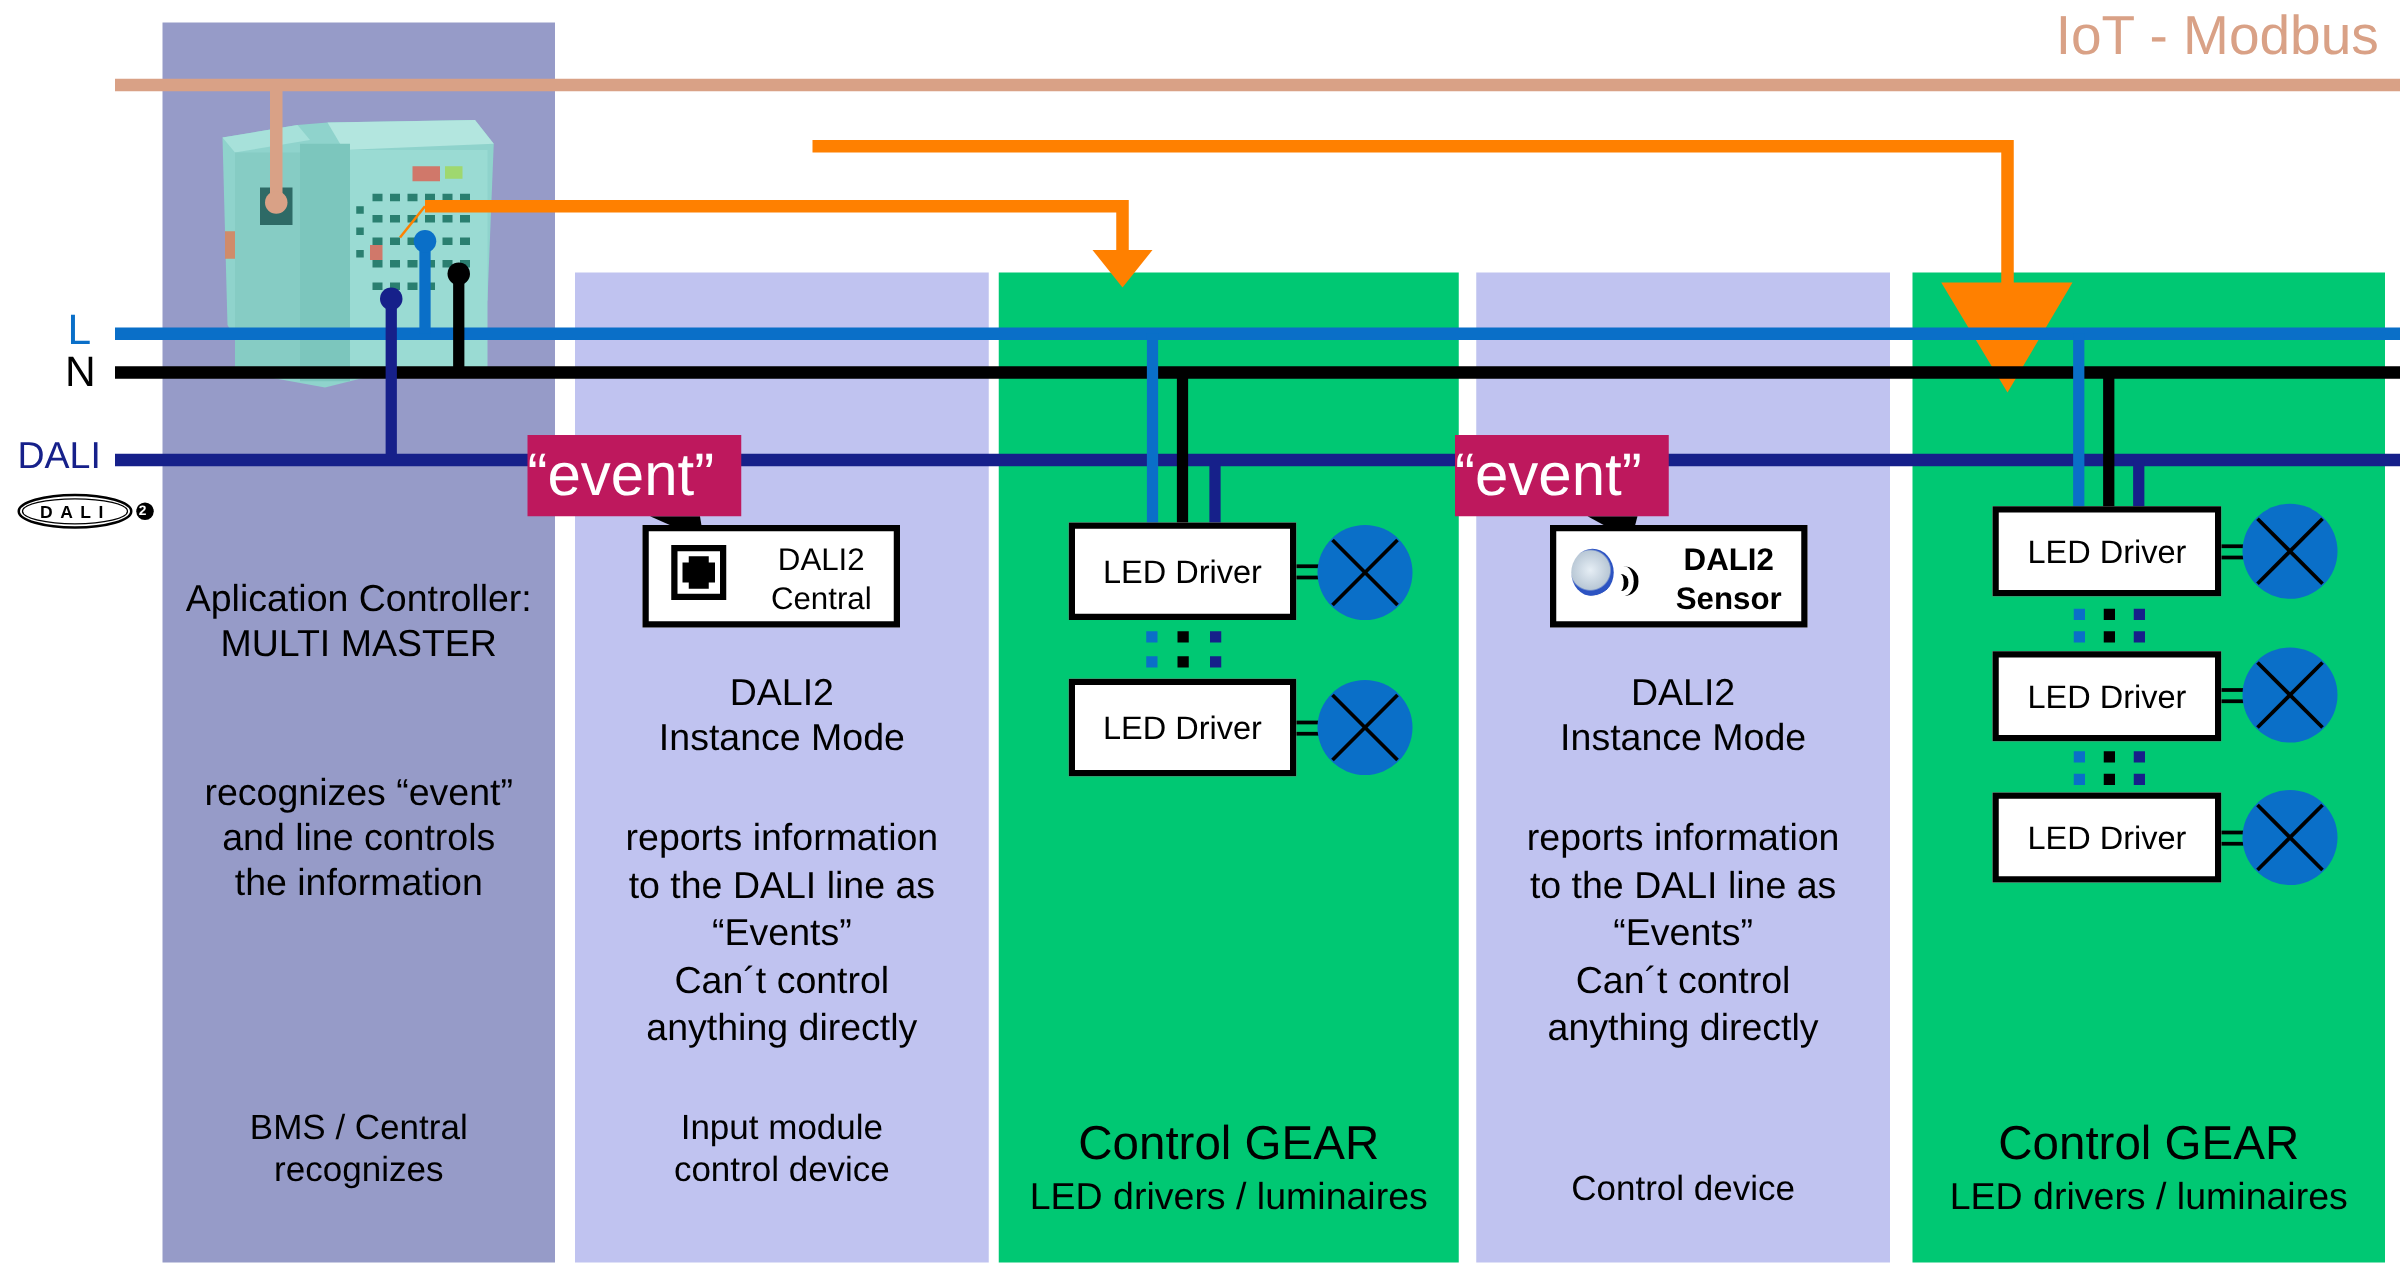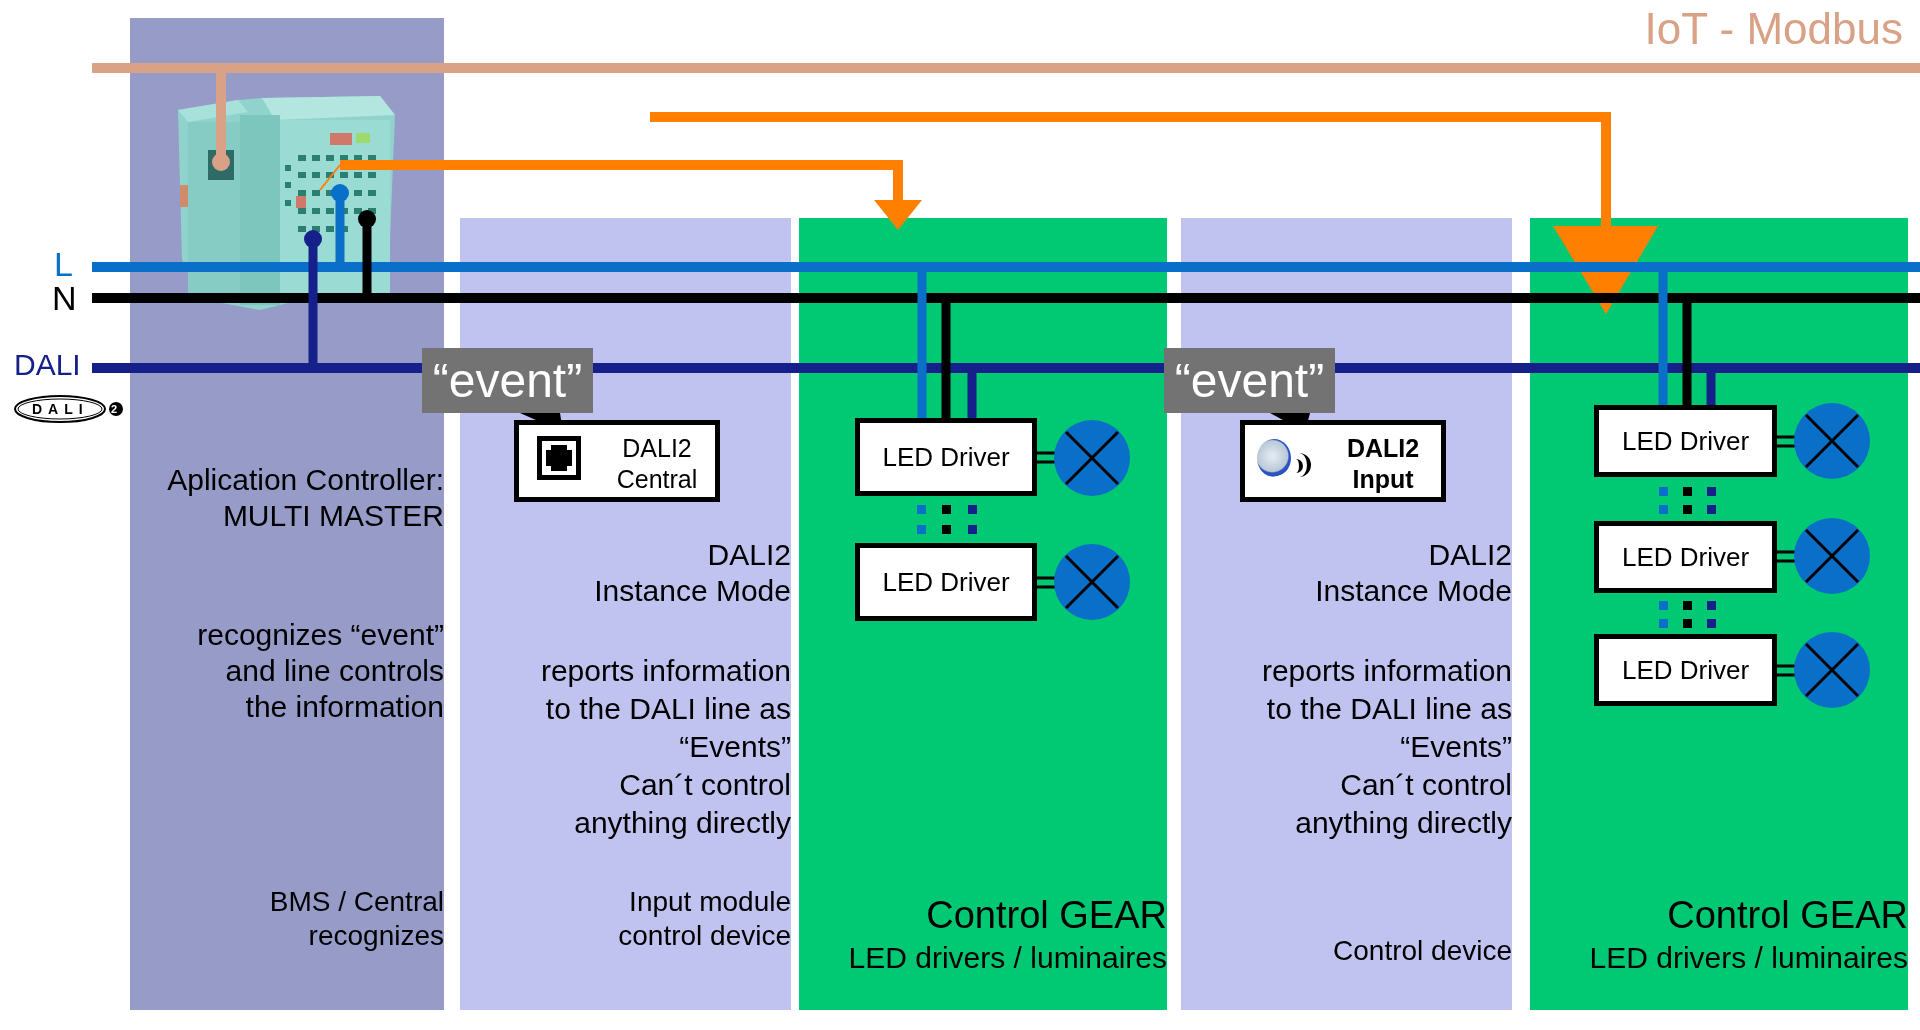--- a/index.html
+++ b/index.html
@@ -6,28 +6,28 @@
   body { width:1920px; height:1030px; position:relative; overflow:hidden;
          font-family:"Liberation Sans", sans-serif; color:#000; }
   .abs { position:absolute; }
   .panel { position:absolute; }
   .p-bms { left:130px; top:18px; width:314px; height:992px; background:#969bc8; }
   .p-input { left:460px; top:218px; width:331px; height:792px; background:#c0c3f0; }
   .p-gear1 { left:799px; top:218px; width:368px; height:792px; background:#00c873; }
   .p-ctrl { left:1181px; top:218px; width:331px; height:792px; background:#c0c3f0; }
   .p-gear2 { left:1530px; top:218px; width:378px; height:792px; background:#00c873; }
 
-  .ctext { position:absolute; text-align:right; line-height:1.2; }
+  .ctext { position:absolute; text-align:center; line-height:1.2; }
   .t-md { font-size:30px; }
   .t-lg { font-size:28px; }
 
   .line-label { position:absolute; font-size:34px; line-height:1; }
 
-  .event { position:absolute; background:#737373; color:#fff; font-size:48px;
-           width:171px; height:65px; line-height:65px; text-align:center; }
+  .event { position:absolute; background:#be185d; color:#fff; font-size:48px;
+           width:171px; height:65px; line-height:65px; text-align:left; }
   .devbox { position:absolute; background:#fff; border:5px solid #000; box-sizing:border-box; }
   .devbox .lbl { position:absolute; text-align:center; font-size:25px; line-height:1.25; }
 
   .driver { position:absolute; background:#fff; border:5px solid #000; box-sizing:border-box;
             font-size:26px; display:flex; align-items:center; justify-content:center; }
 
   svg.overlay { position:absolute; left:0; top:0; }
 </style>
 </head>
 <body>
@@ -250,21 +250,21 @@
 
 <div class="event" style="left:1164px; top:348px;">“event”</div>
 <div class="devbox" style="left:1240px; top:420px; width:206px; height:82px;">
   <div class="abs" style="left:12px; top:12px; width:60px; height:50px;">
     <div style="position:absolute; left:0; top:2px; width:34px; height:38px; border-radius:50%; background:radial-gradient(circle at 45% 45%, #e6eef5 0, #b9c8d6 55%, #2c53c2 60%, #2c53c2 72%, #f2f2f2 74%);"></div>
     <div style="position:absolute; left:32px; top:22px; width:10px; height:14px; border-right:4px solid #000; border-radius:0 12px 12px 0;"></div>
     <div style="position:absolute; left:36px; top:16px; width:14px; height:24px; border-right:4px solid #000; border-radius:0 16px 16px 0;"></div>
   </div>
   <div class="lbl" style="left:80px; width:116px; top:8px; font-weight:bold;">
     <div>DALI2</div>
-    <div>Input</div>
+    <div>Sensor</div>
   </div>
 </div>
 <div class="ctext t-md" style="left:1181px; width:331px; top:537px;">
   <div>DALI2</div>
   <div>Instance Mode</div>
 </div>
 <div class="ctext t-md" style="left:1181px; width:331px; top:652px; line-height:38px;">
   <div>reports information</div>
   <div>to the DALI line as</div>
   <div>“Events”</div>

